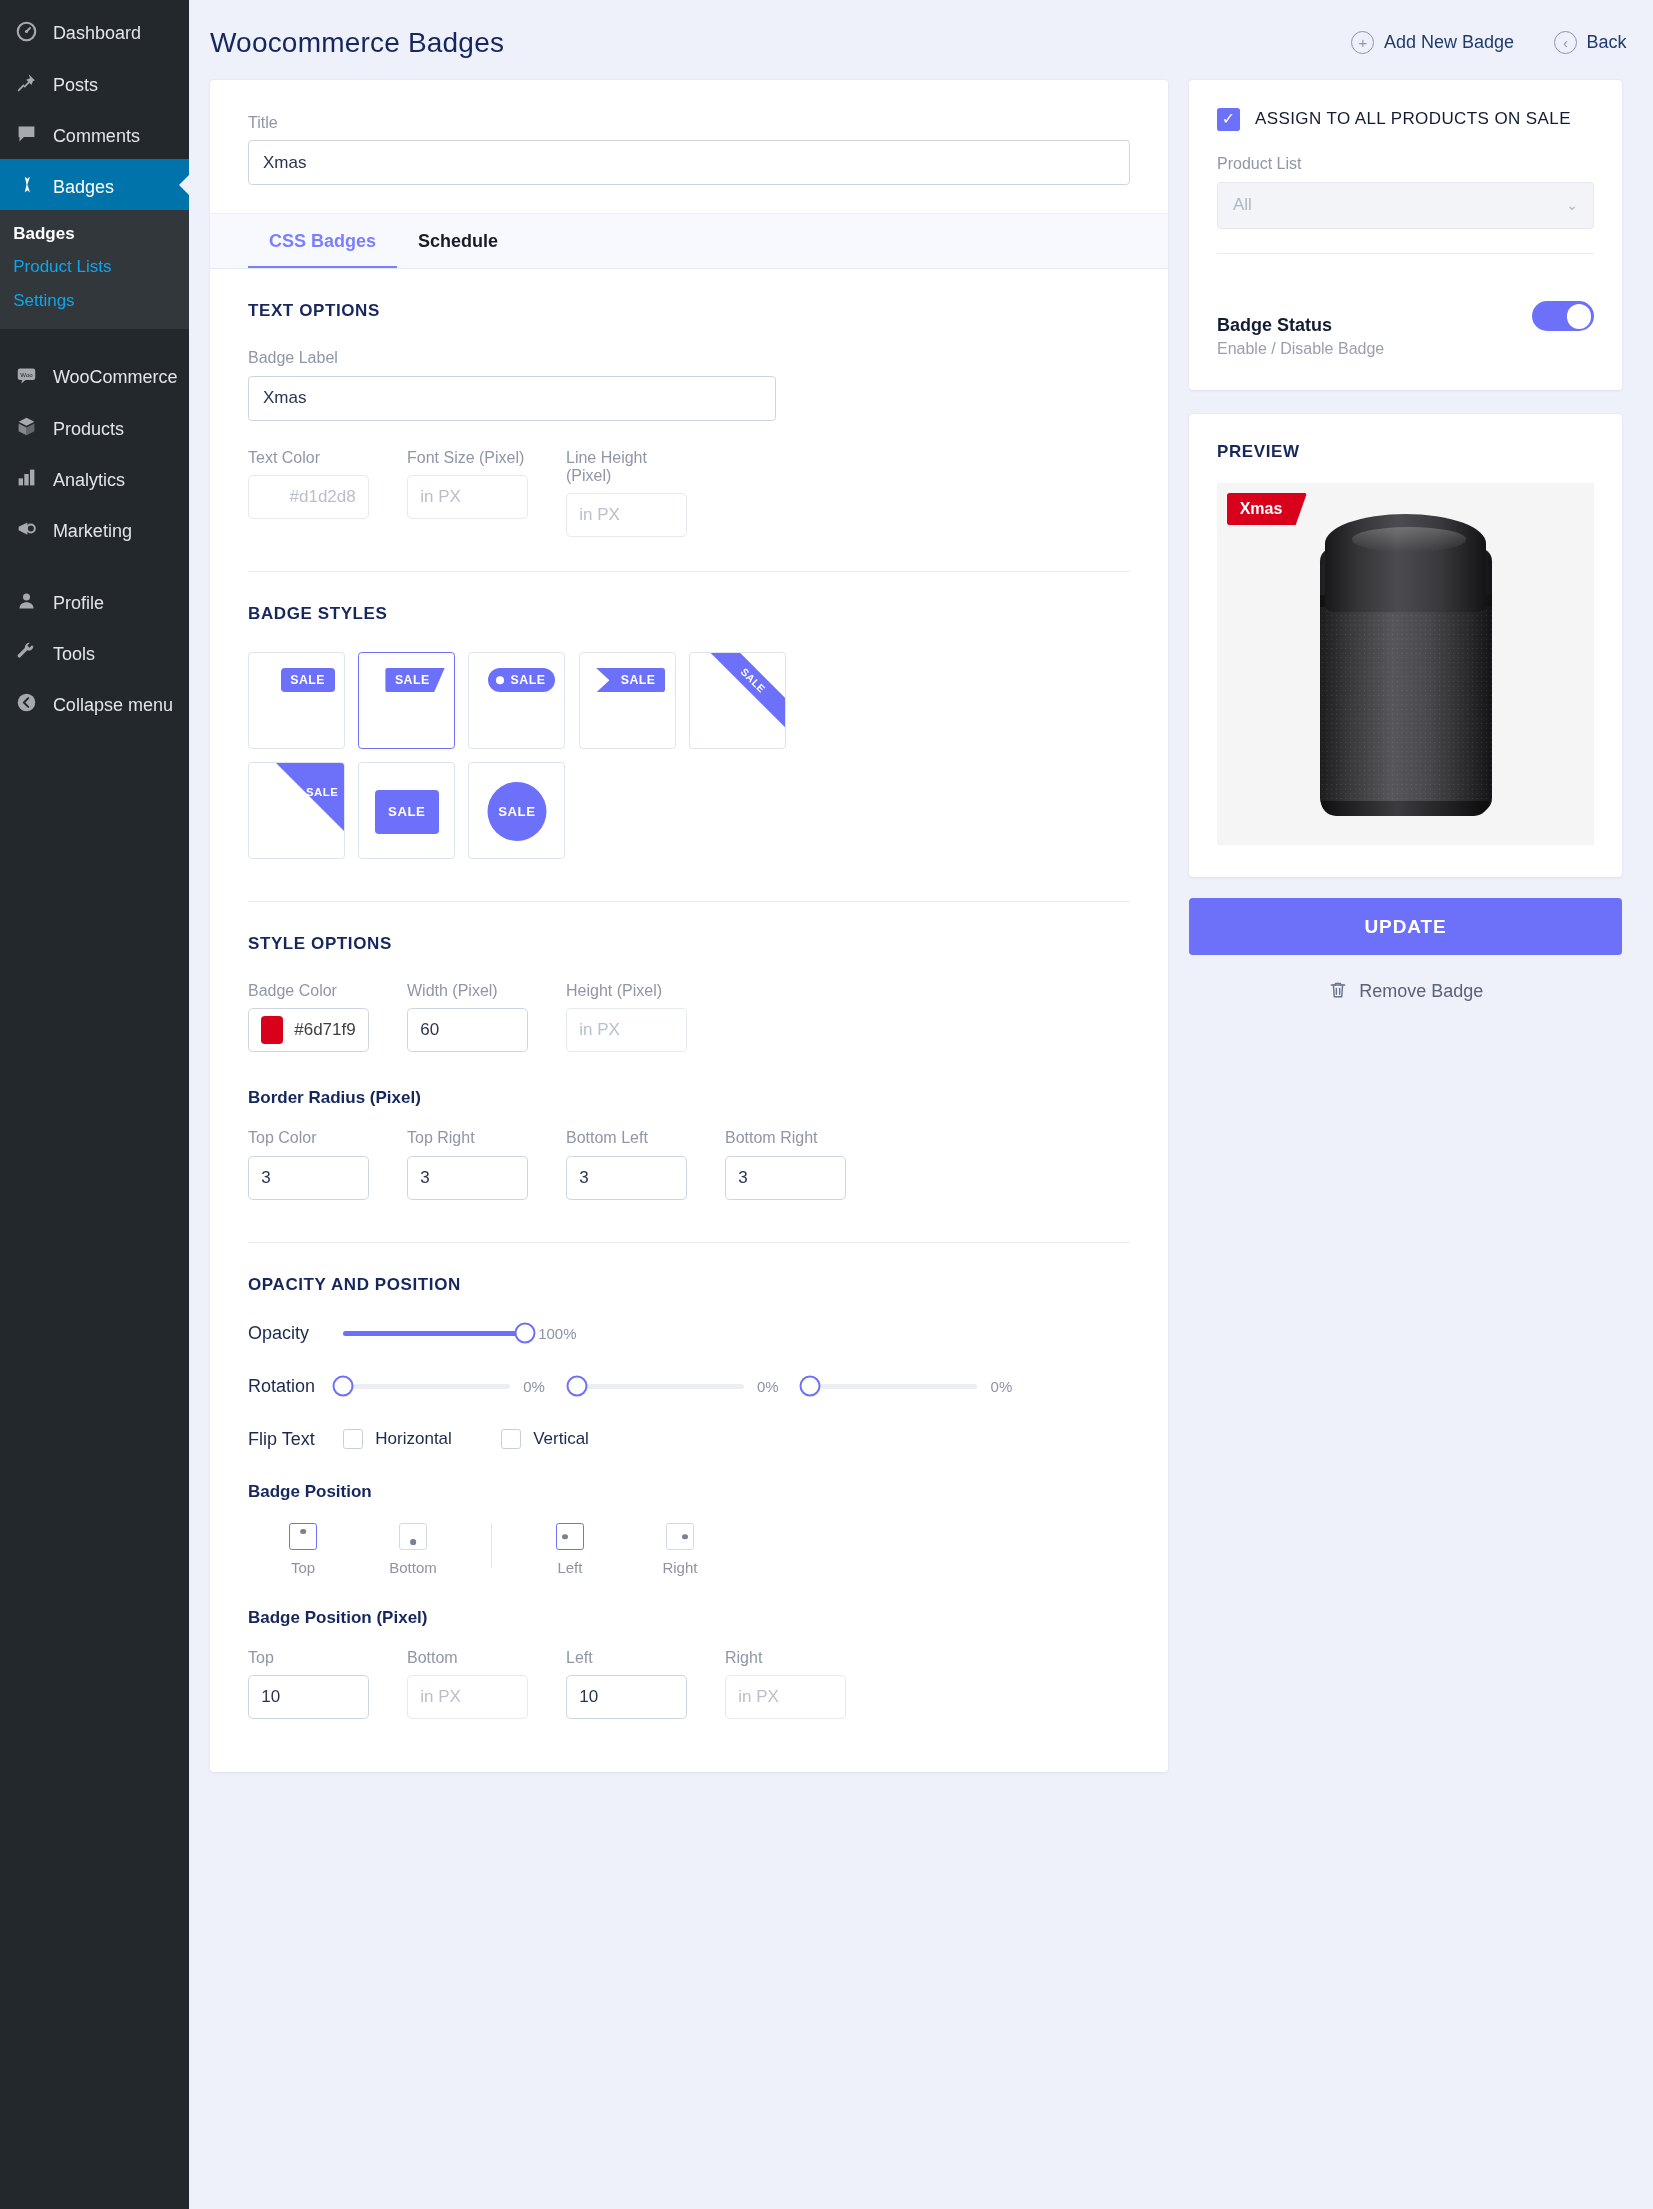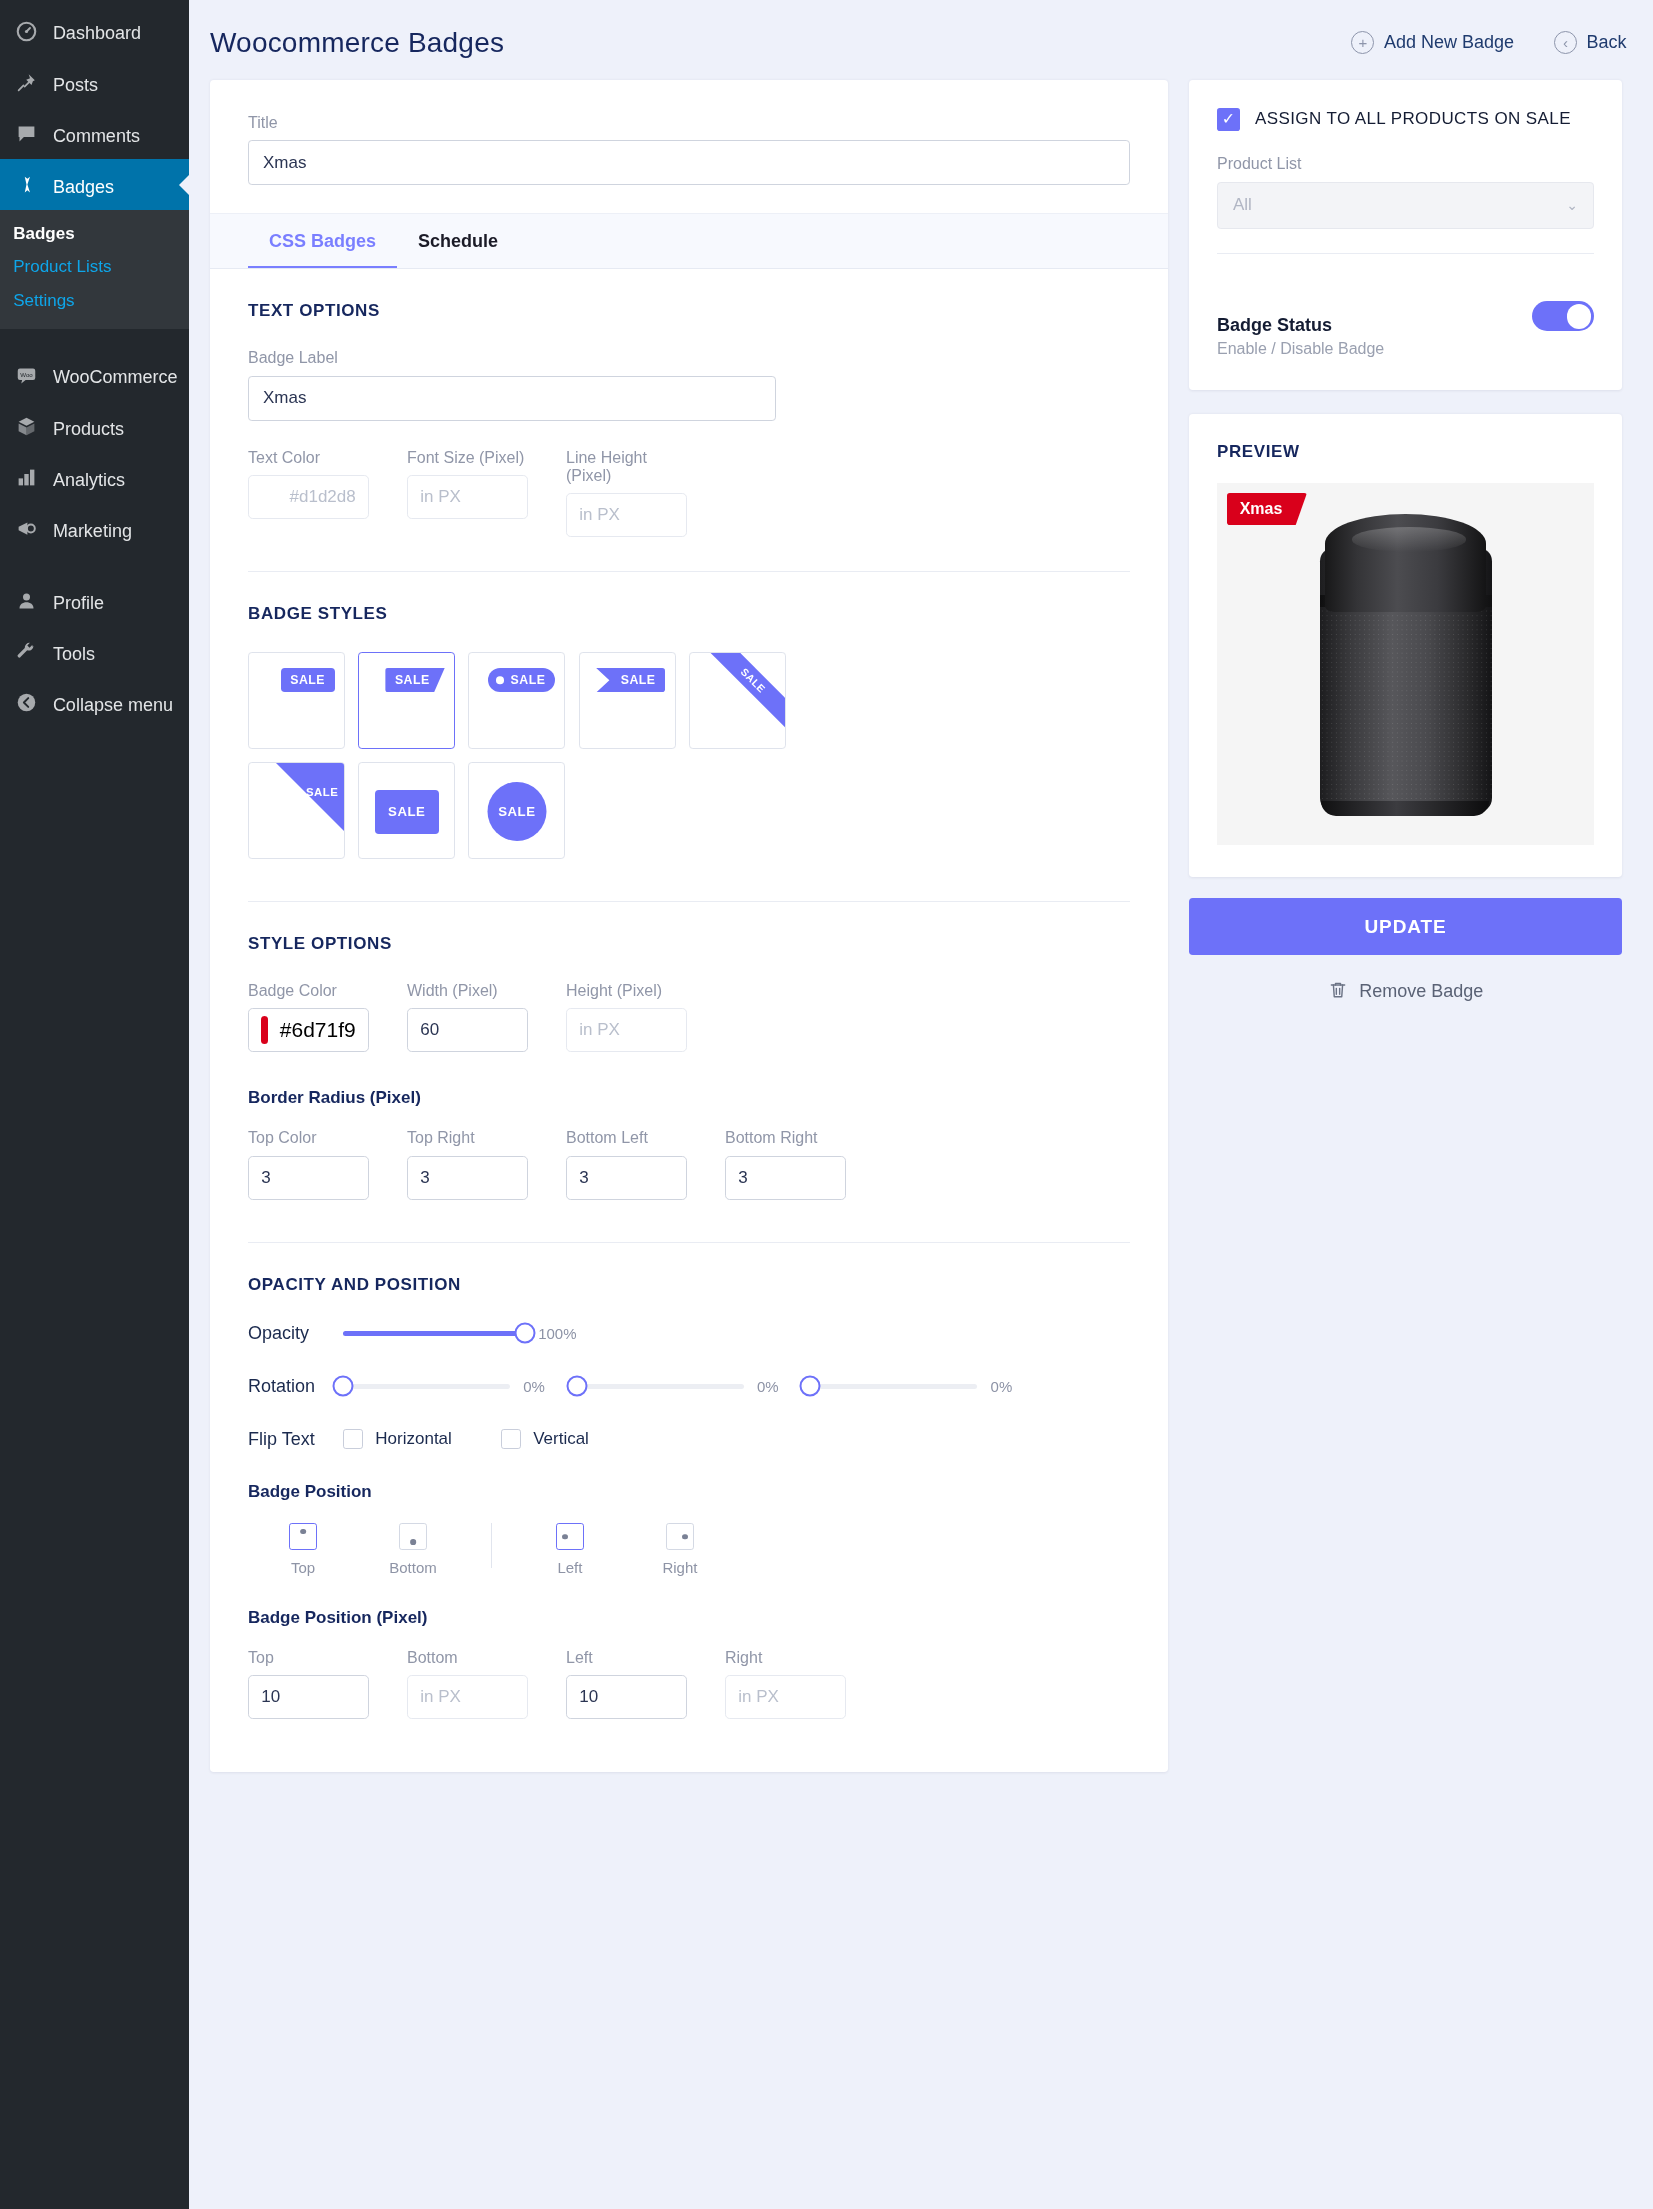--- a/index.html
+++ b/index.html
@@ -154,21 +154,21 @@
   .small-input::placeholder { color: #b9bfcc; }
 
   .color-input {
     height: 44px; border: 0.9px solid #cfd4de; border-radius: 4.7px;
     display: flex; align-items: center; gap: 11.4px;
     padding: 0 12.3px;
   }
   .swatch {
     width: 28px; height: 28px; border-radius: 3.8px;
   }
-  .color-val { font-size: 21px; color: #000000; }
+  .color-val { font-size: 17px; color: #404040; }
 
   
   .styles-grid {
     display: flex; flex-wrap: wrap; gap: 13.2px;
     width: 644px;
   }
   .style-box {
     width: 97px; height: 97px;
     border: 0.9px solid #dfe3ec; border-radius: 3.8px;
     background: #fff;

